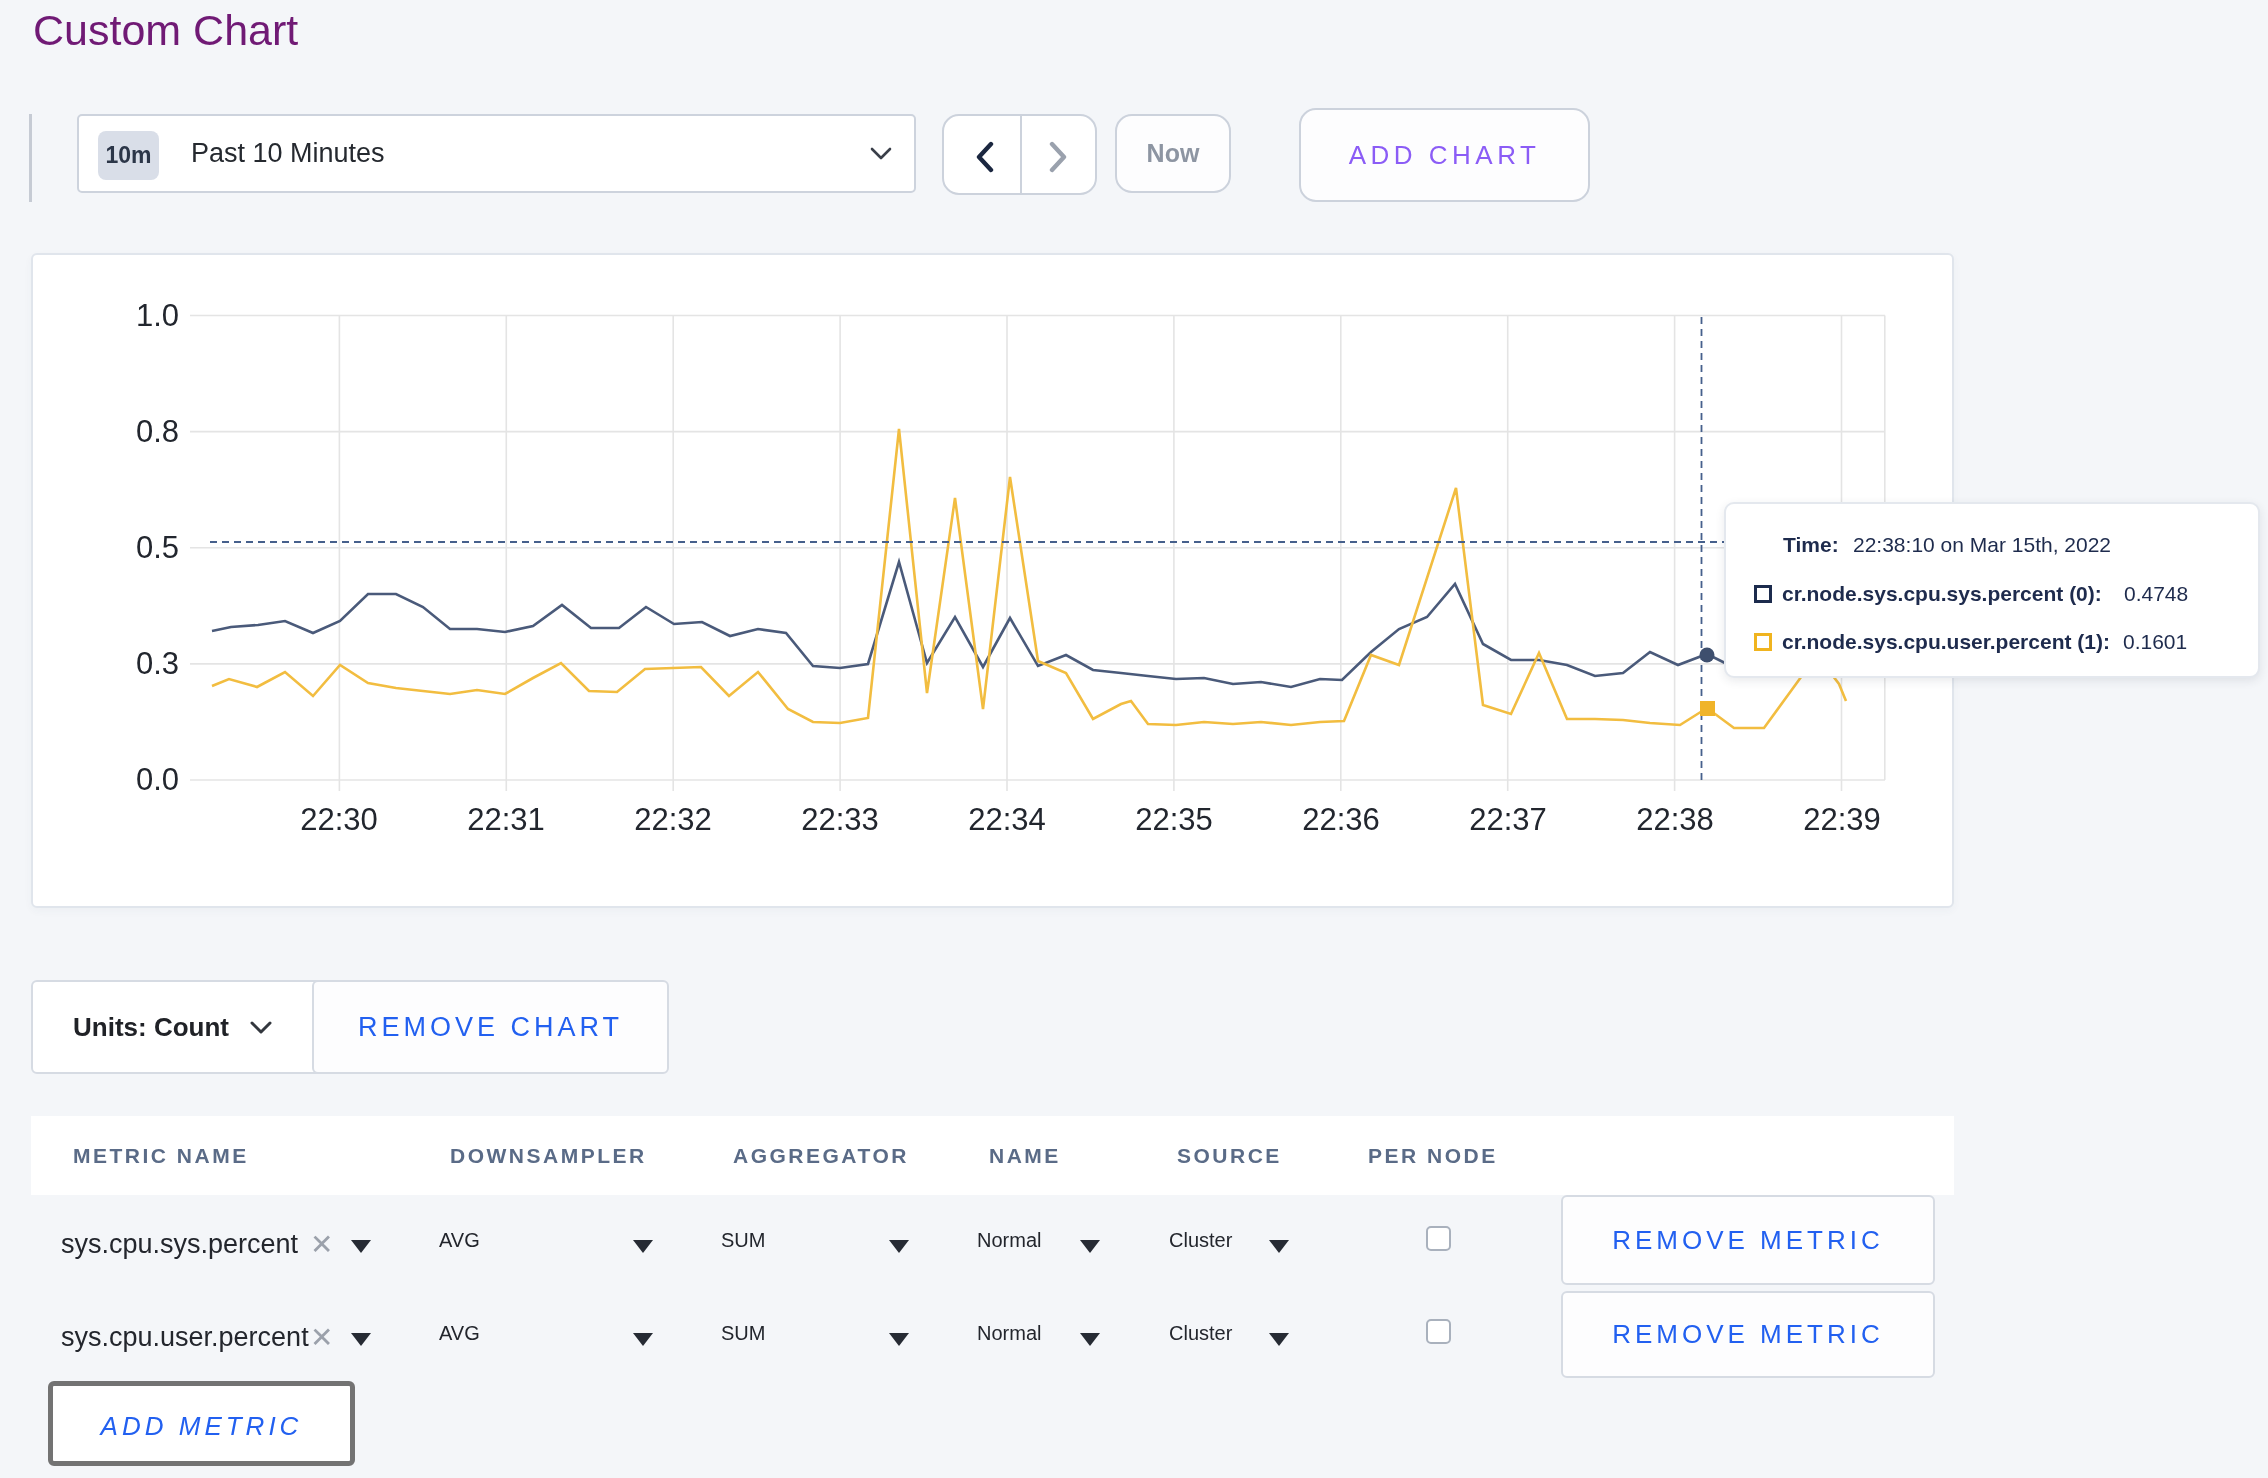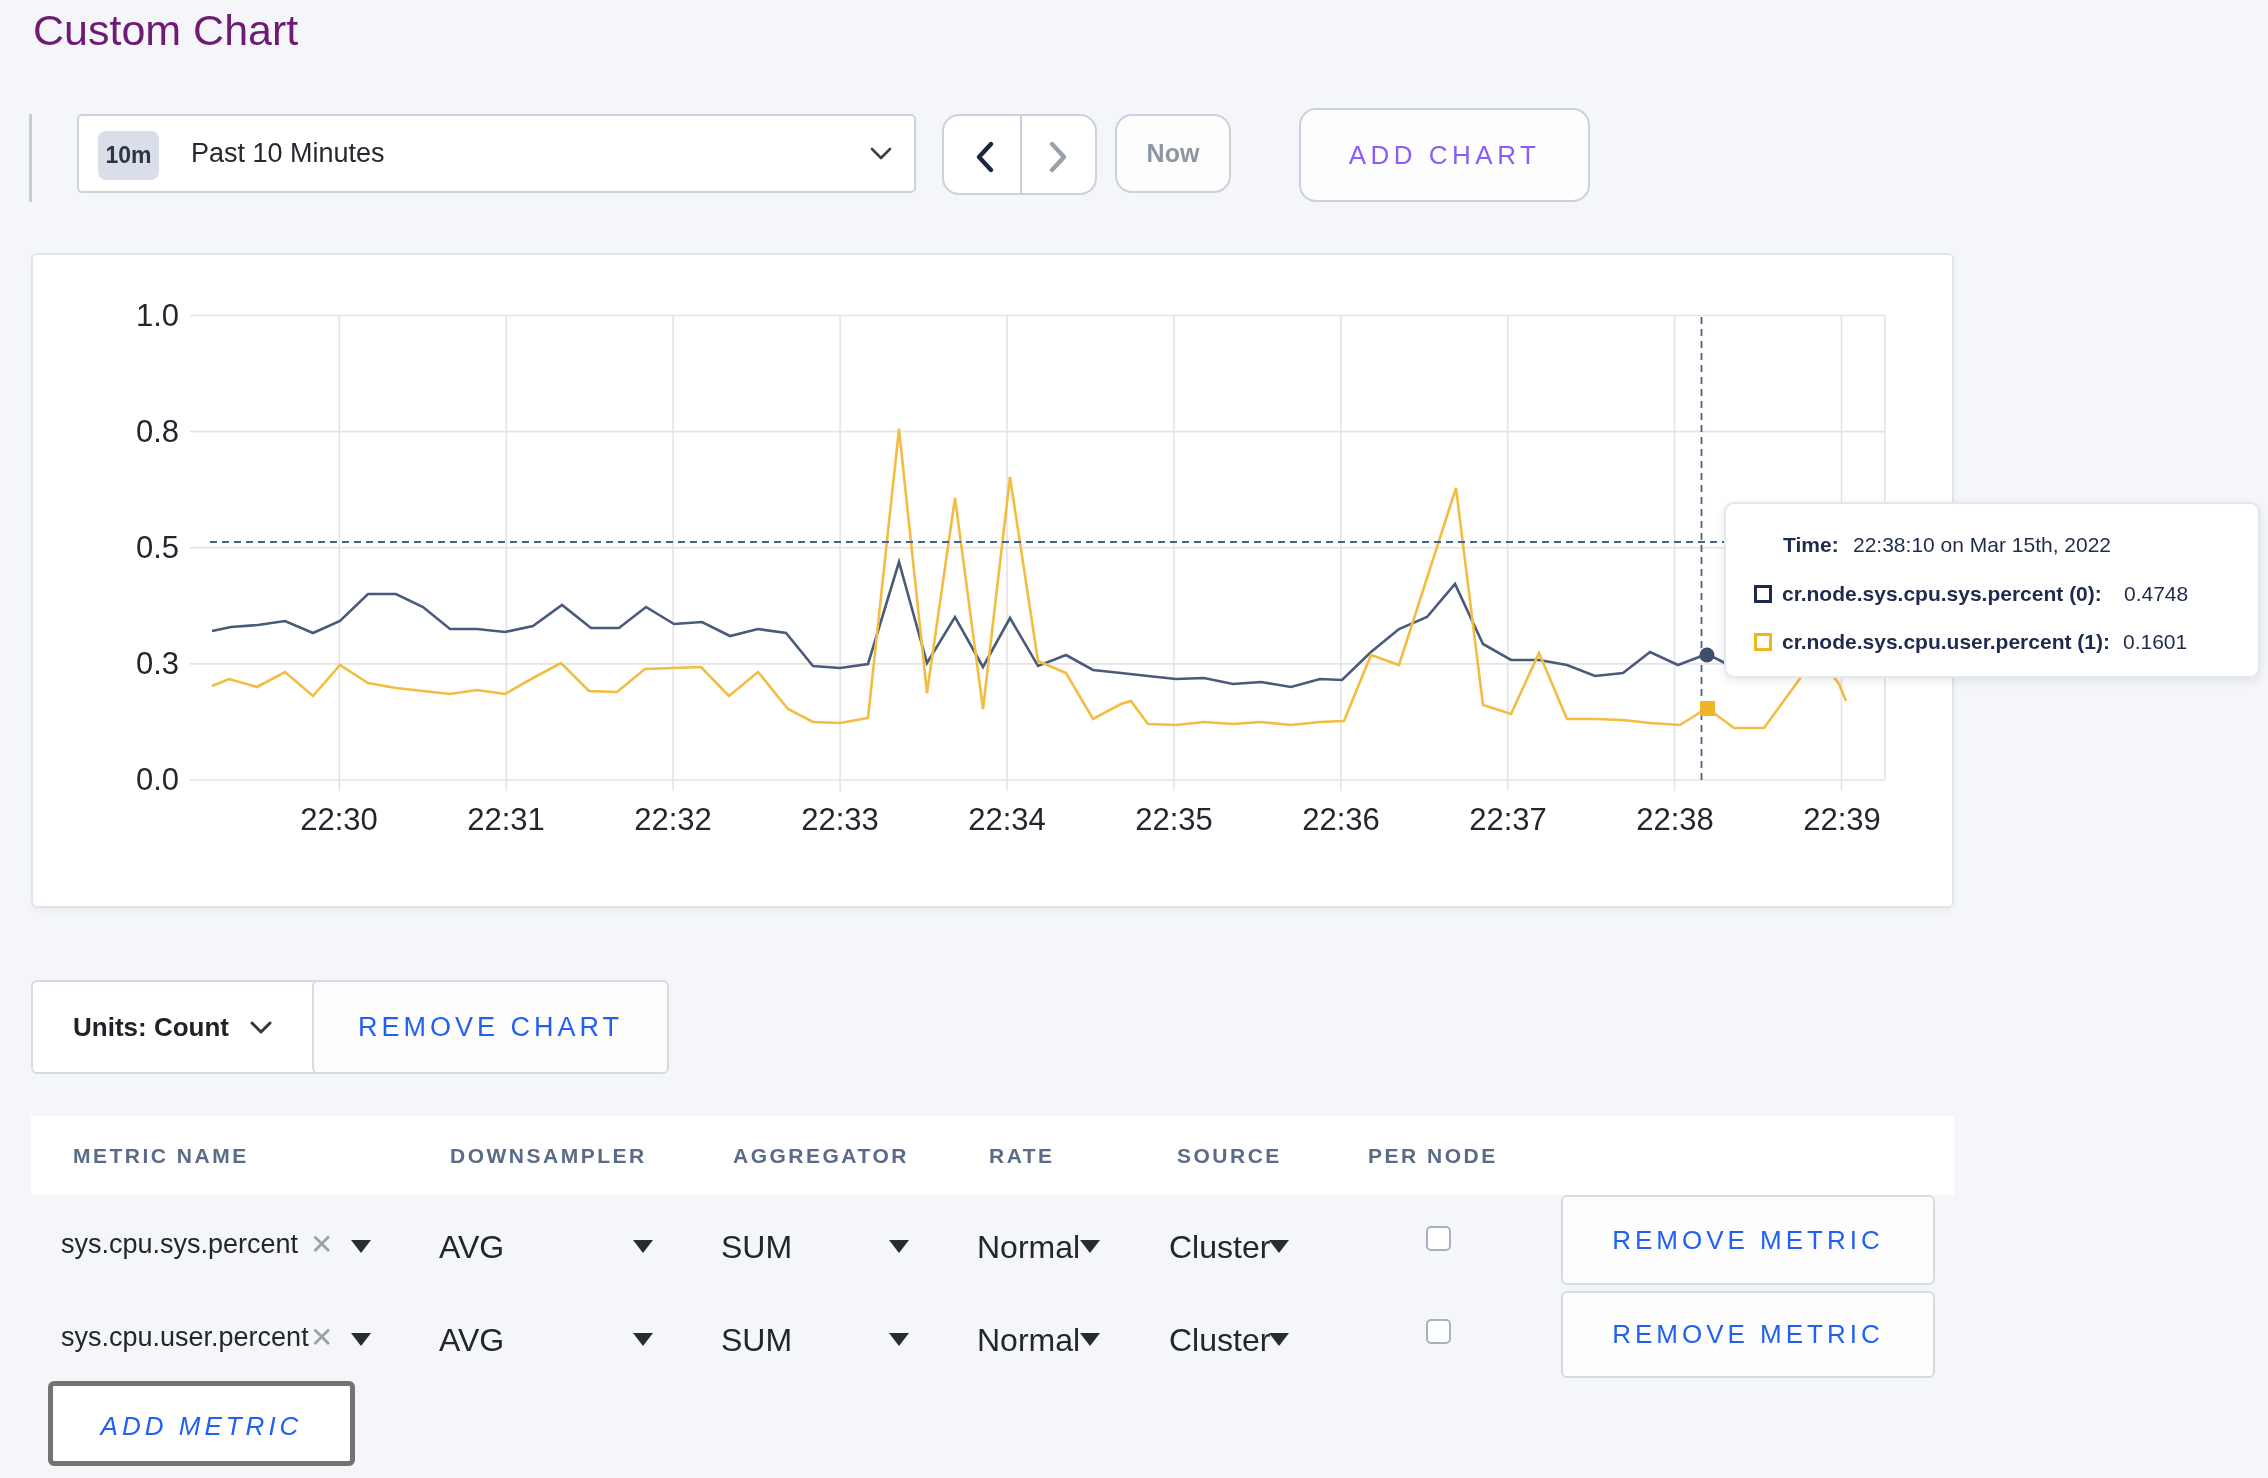--- a/index.html
+++ b/index.html
@@ -14,21 +14,21 @@
   .arrowgroup { left: 942px; top: 114px; width: 155px; height: 81px; }
   .arrowdiv { left: 76px; top: 0px; width: 2px; height: 77px; background: #ccd2dc; }
   .nowbtn { left: 1115px; top: 114px; width: 116px; height: 79px; color: #8d95a2; font-size: 25px; font-weight: bold; text-align: center; line-height: 75px; background:#fdfdfe; }
   .addchart { left: 1299px; top: 108px; width: 291px; height: 94px; color: #8b5cf6; font-size: 26px; letter-spacing: 4.5px; text-align: center; line-height: 90px; font-weight: 500; background:#fdfdfe;}
   .card { left: 31px; top: 253px; width: 1923px; height: 655px; background: #fff; border: 2px solid #e0e5ec; border-radius: 6px; box-shadow: 0 3px 8px rgba(60,70,90,0.04); }
   .bluebtn { color: #2260f0; letter-spacing: 4px; font-size: 26px; font-weight: 500; text-align: center; }
   .unitsbtn { left: 31px; top: 980px; width: 291px; height: 94px; background:#fff; border: 2px solid #d6dbe3; border-radius: 6px; }
   .removechart { left: 312px; top: 980px; width: 357px; height: 94px; background:#fdfdfe; border: 2px solid #d6dbe3; border-radius: 6px; line-height: 90px; font-size: 27px; }
   .thead { left: 31px; top: 1116px; width: 1923px; height: 79px; background: #fff; }
   .th { position:absolute; top: 0; height: 79px; line-height: 79px; font-size: 21px; font-weight: bold; color: #5a6b87; letter-spacing: 2.5px; }
-  .rowtext { font-size: 32px; color: #23262d; }
+  .rowtext { font-size: 20px; color: #23262d; }
   .tri { position:absolute; width: 0; height: 0; border-left: 10px solid transparent; border-right: 10px solid transparent; border-top: 13px solid #262b34; }
   .removemetric { left: 1561px; width: 374px; background:#fdfdfe; border: 2px solid #d6dbe3; border-radius: 6px; }
   .addmetric { left: 48px; top: 1381px; width: 307px; height: 85px; background:#fff; border: 5px solid #737373; border-radius: 6px; line-height: 81px; font-style: italic; }
   .checkbox { width: 25px; height: 25px; border: 2px solid #a9b1bd; border-radius: 5px; background: #fff; }
   .tooltip { left: 1724px; top: 502px; width: 536px; height: 176px; background: #fff; border: 2px solid #e4e8ee; border-radius: 10px; box-shadow: 0 3px 10px rgba(40,50,70,0.10); color: #1e2b4d; font-size: 21px; }
   .trow { position: absolute; left: 0; width: 100%; height: 27px; }
   svg text { font-family: "Liberation Sans", sans-serif; }
 </style>
 </head>
 <body>
@@ -132,21 +132,21 @@
   <svg class="abs" style="left:216px;top:38px" width="24" height="15" viewBox="0 0 24 15">
       <polyline points="3,3 12,12 21,3" fill="none" stroke="#33373e" stroke-width="3" stroke-linecap="round" stroke-linejoin="round"></polyline>
     </svg>
 </div>
 <div class="abs removechart bluebtn">REMOVE CHART</div>
 
 <div class="abs thead">
   <span class="th" style="left:42px;">METRIC NAME</span>
   <span class="th" style="left:419px;">DOWNSAMPLER</span>
   <span class="th" style="left:702px;">AGGREGATOR</span>
-  <span class="th" style="left:958px;">RATE</span>
+  <span class="th" style="left:958px;">NAME</span>
   <span class="th" style="left:1146px;">SOURCE</span>
   <span class="th" style="left:1337px;">PER NODE</span>
 </div>
 
 <div class="abs" style="left:0;top:1213px;width:1904px;height:60px;">
   <span class="abs rowtext" style="left:61px;top:16px;font-size:27px;">sys.cpu.sys.percent</span>
   <span class="abs" style="left:310px;top:15px;font-size:28px;color:#9ba1ab;">✕</span>
   <span class="tri" style="left:351px;top:27px;"></span>
   <span class="abs rowtext" style="left:439px;top:16px;">AVG</span>
   <span class="tri" style="left:633px;top:27px;"></span>

